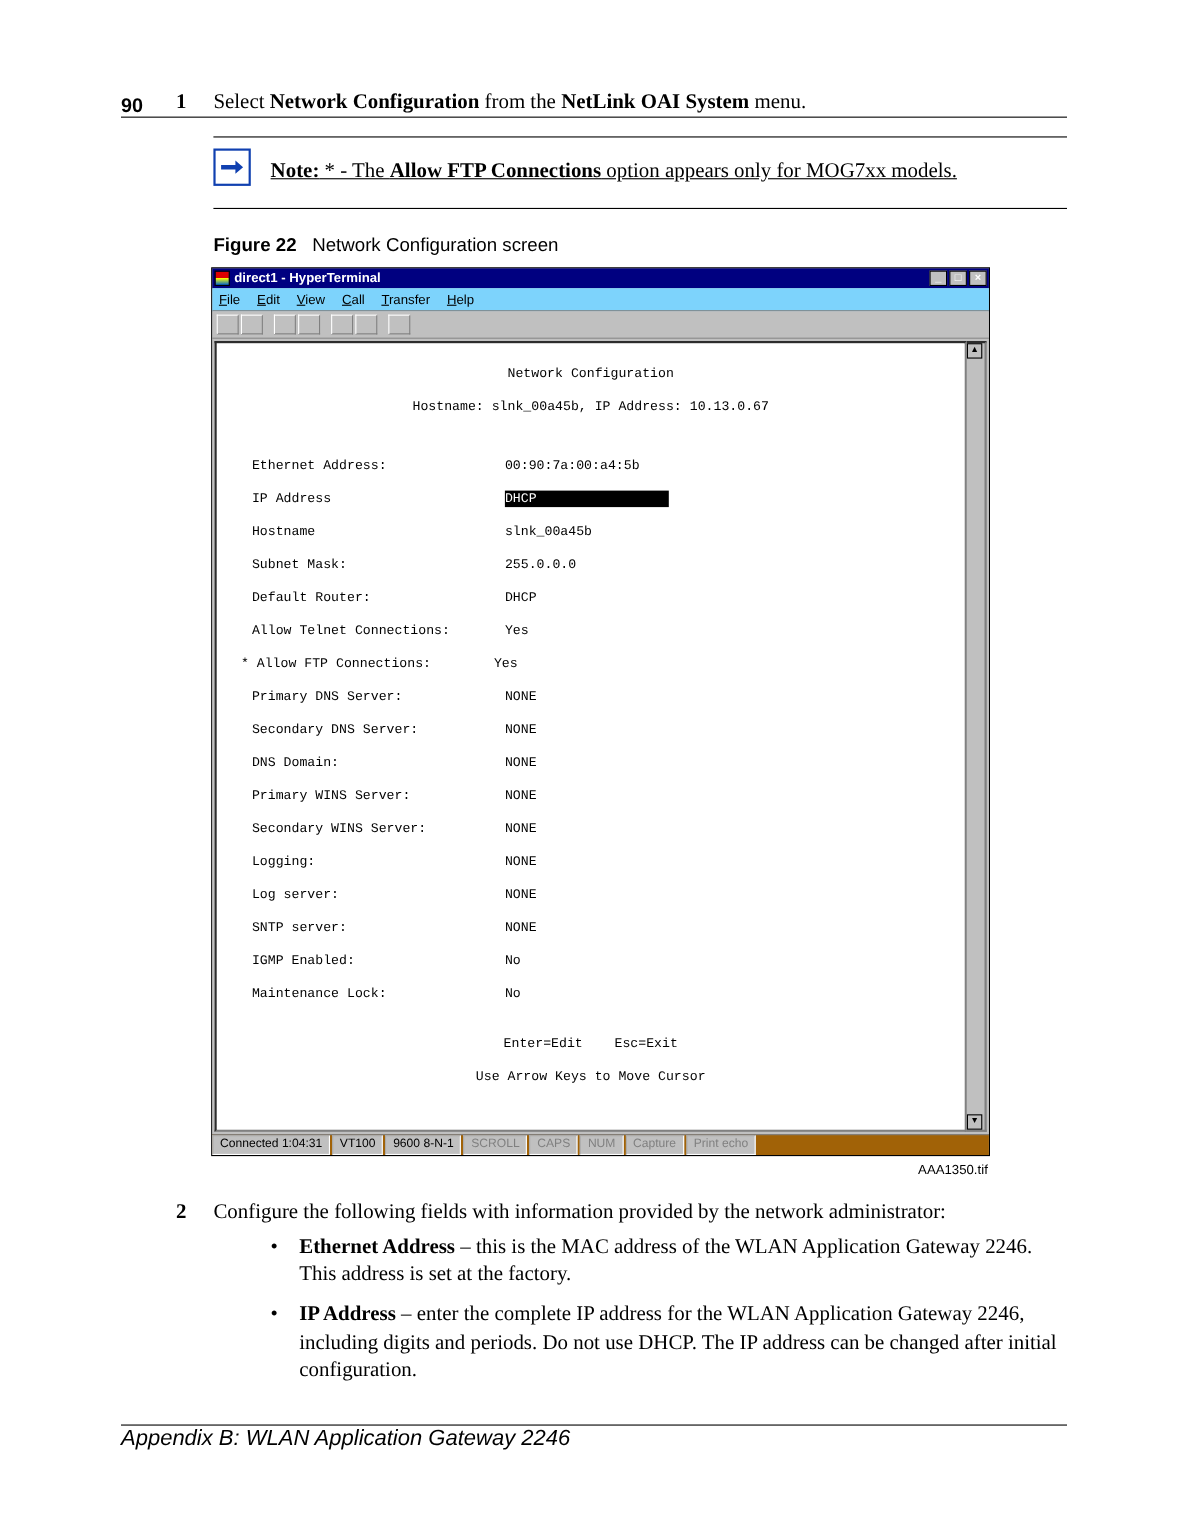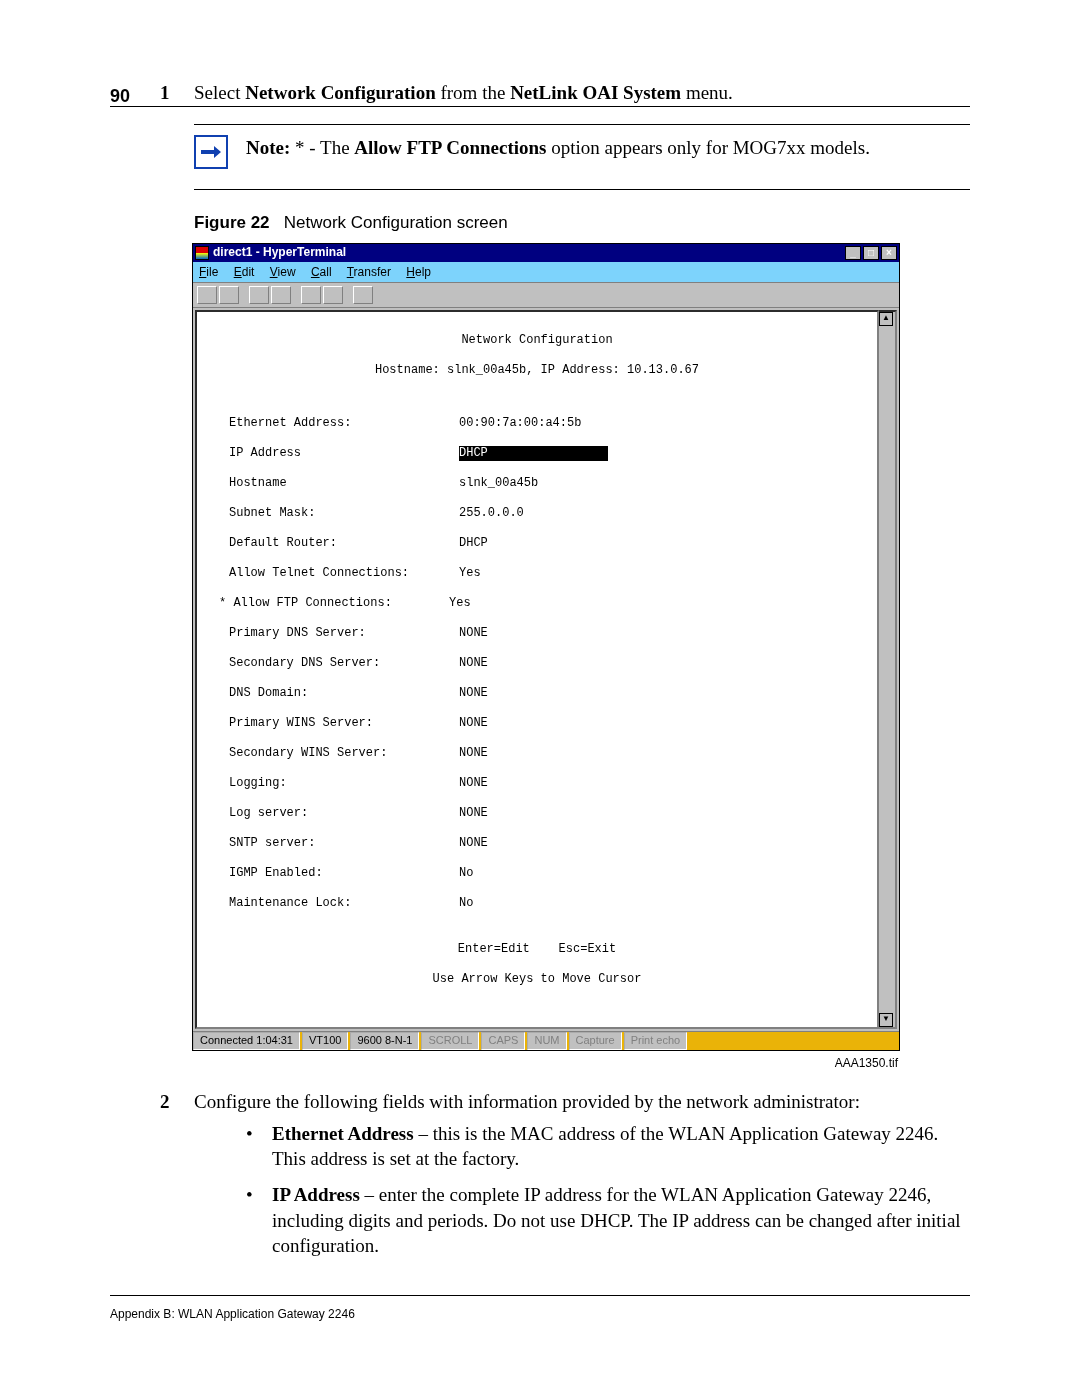--- a/index.html
+++ b/index.html
@@ -70,22 +70,23 @@
   }
   .note-wrap {
     margin: 18px 0 12px 0;
   }
   .note-rule {
     border-top: 1px solid #000;
     height: 0;
   }
   .note-body {
     display: flex;
-    align-items: flex-start;
+    align-items: flex-end;
     padding: 10px 0 20px 0;
+    text-decoration: underline;
   }
   .note-icon {
     width: 34px;
     height: 34px;
     border: 2px solid #1040b0;
     margin-right: 18px;
     display: flex;
     align-items: center;
     justify-content: center;
     flex: none;
@@ -197,21 +198,21 @@
   .ht-scroll .arrow-dn { bottom: 0; }
   .term-center { text-align: center; white-space: pre; }
   .term-row { display: flex; }
   .term-lbl { width: 230px; padding-left: 24px; }
   .term-lbl.star { padding-left: 14px; }
   .term-val {}
   .term-val.sel { background: #000; color: #fff; padding-right: 120px; }
   .term-foot { text-align: center; margin-top: 16px; }
 
   .ht-status {
-    background: #eab308;
+    background: #a16207;
     border-top: 1px solid #808080;
     display: flex;
     align-items: center;
     height: 18px;
     font-size: 11px;
   }
   .ht-status .cell {
     border: 1px inset #fff;
     padding: 0 6px;
     height: 16px;
@@ -254,21 +255,22 @@
     left: 110px;
     right: 110px;
     border-top: 1px solid #000;
     height: 0;
   }
   .footer-text {
     position: absolute;
     bottom: 50px;
     left: 110px;
     font-family: Arial, Helvetica, sans-serif;
-    font-size: 12px;
+    font-size: 20px;
+    font-style: italic;
   }
 </style>
 </head>
 <body>
 
 <div class="sheet">
   <div class="page-number">90</div>
   <div class="top-rule"></div>
 
 

